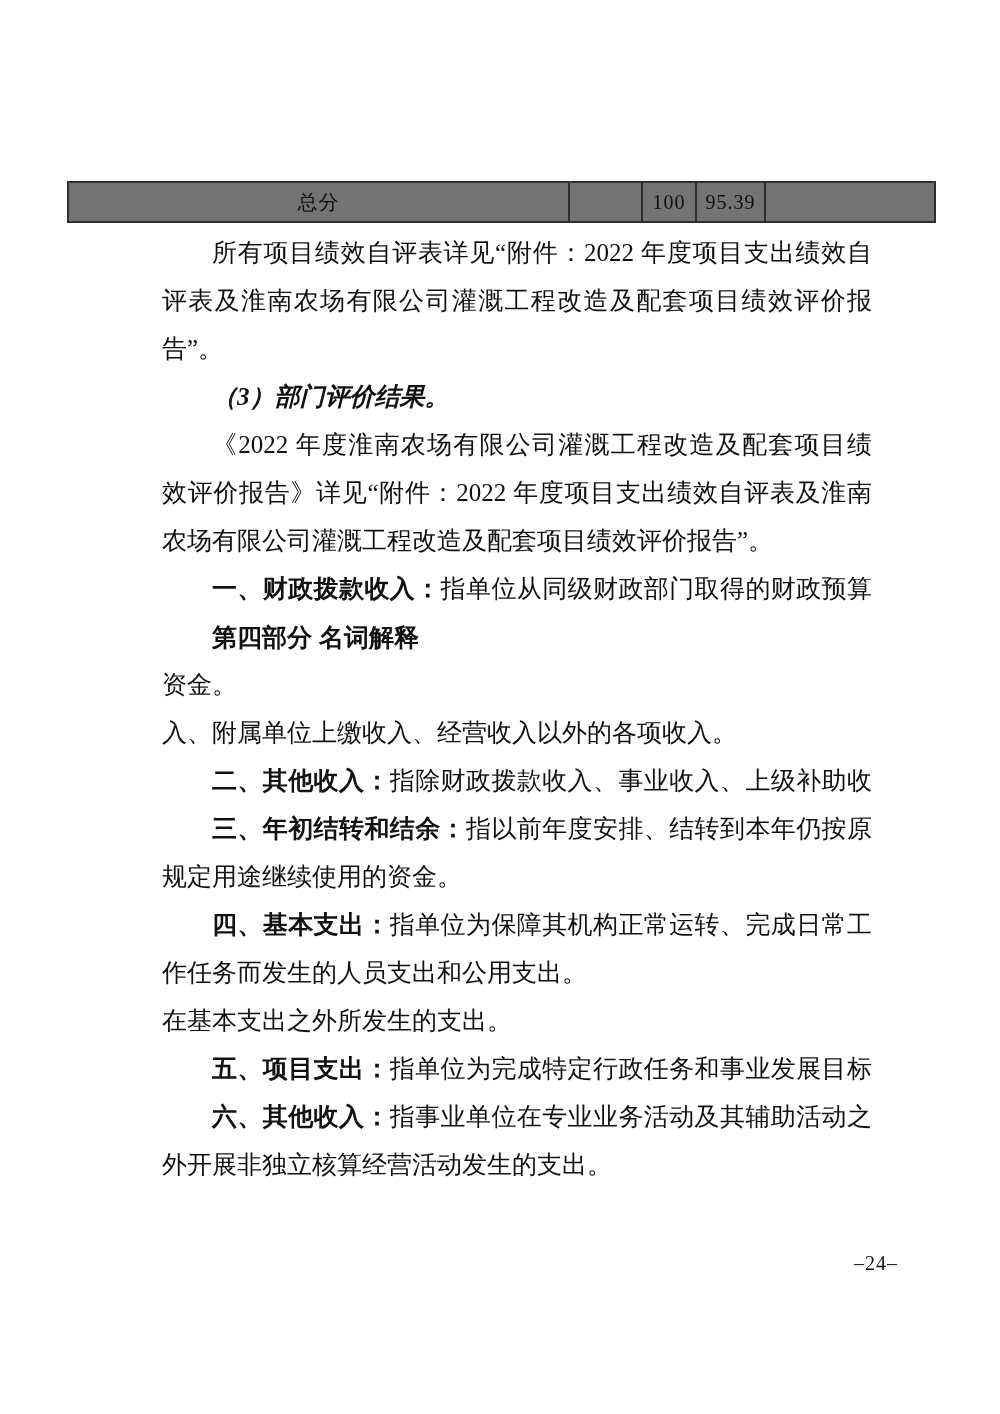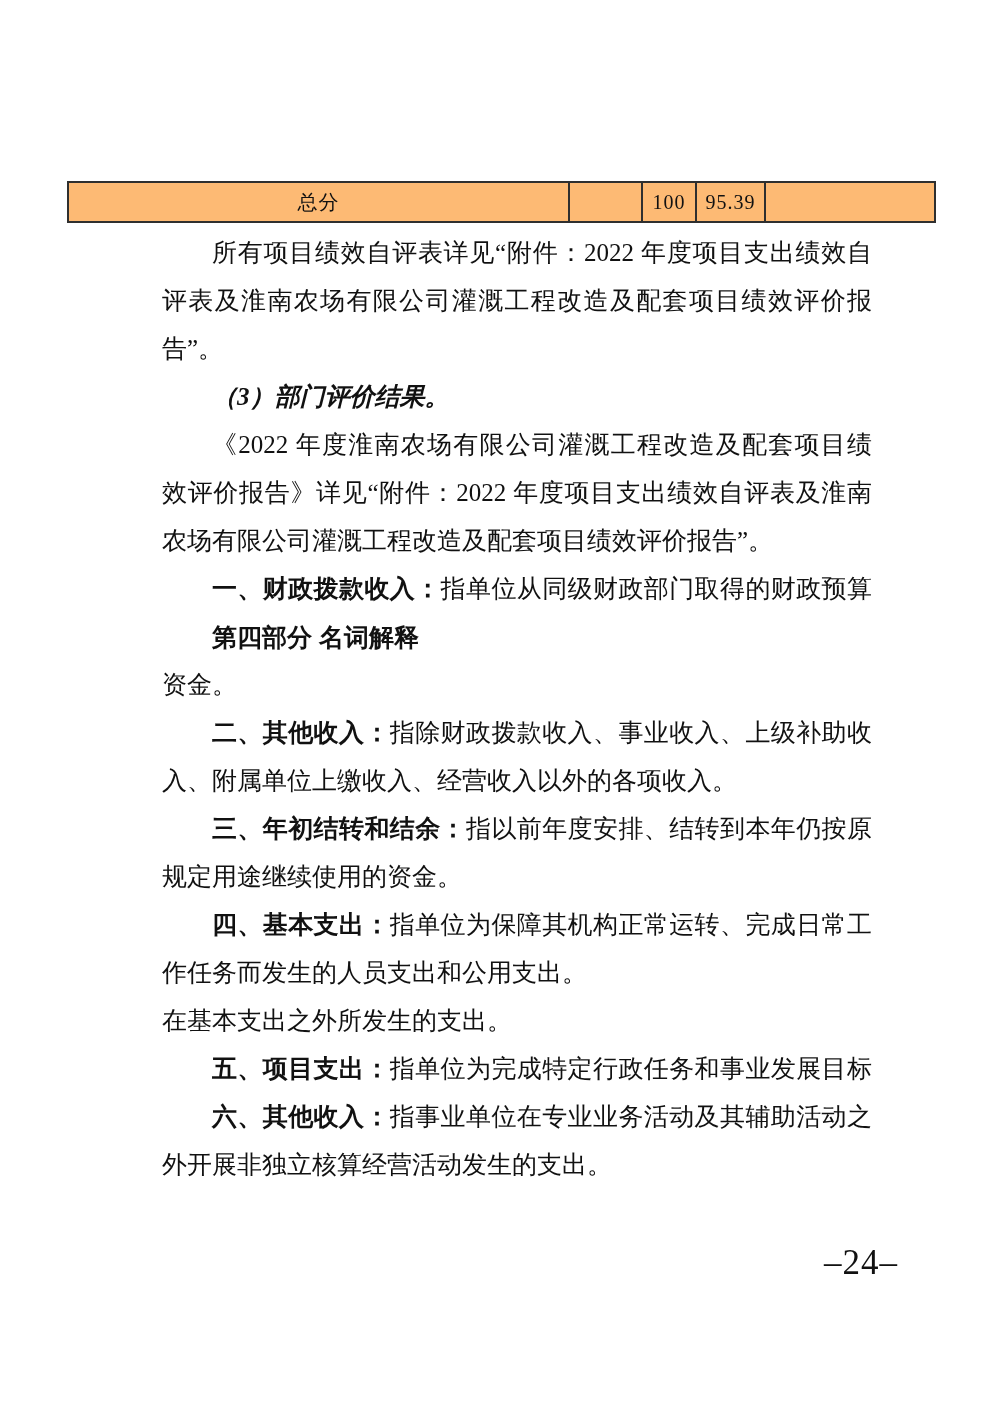--- a/index.html
+++ b/index.html
@@ -24,21 +24,21 @@
   
   .score-table {
     position: absolute;
     left: 67px;
     top: 181px;
     width: 869px;
     height: 42px;
     box-sizing: border-box;
     border: 2px solid #2f2f2f;
     display: flex;
-    background: #fdba74;
+    background: #737373;
   }
   .score-table .cell {
     box-sizing: border-box;
     border-right: 2px solid #2f2f2f;
     display: flex;
     align-items: center;
     justify-content: center;
     font-size: 20px;
     letter-spacing: 1px;
     overflow: hidden;
@@ -77,21 +77,21 @@
   .heading-sans {
     font-family: "Liberation Sans", "DejaVu Sans", sans-serif;
     font-weight: bold;
   }
 
   
   .page-number {
     position: absolute;
     top: 1245px;
     right: 102px;
-    font-size: 35px;
+    font-size: 20px;
     line-height: 36px;
     letter-spacing: 1px;
   }
 </style>
 </head>
 <body>
 
 <div class="doc-page">
 
   <div class="score-table">
@@ -112,22 +112,22 @@
 
     <div class="line fill indent">《2022 年度淮南农场有限公司灌溉工程改造及配套项目绩</div>
     <div class="line fill">效评价报告》详见“附件：2022 年度项目支出绩效自评表及淮南</div>
     <div class="line">农场有限公司灌溉工程改造及配套项目绩效评价报告”。</div>
 
     <div class="line fill indent"><span class="bold">一、财政拨款收入：</span><span>指单位从同级财政部门取得的财政预算</span></div>
 
     <div class="line indent heading-sans">第四部分 名词解释</div>
     <div class="line">资金。</div>
 
+    <div class="line">入、附属单位上缴收入、经营收入以外的各项收入。</div>
     <div class="line fill indent"><span class="bold">二、其他收入：</span><span>指除财政拨款收入、事业收入、上级补助收</span></div>
-    <div class="line">入、附属单位上缴收入、经营收入以外的各项收入。</div>
 
     <div class="line fill indent"><span class="bold">三、年初结转和结余：</span><span>指以前年度安排、结转到本年仍按原</span></div>
     <div class="line">规定用途继续使用的资金。</div>
 
     <div class="line fill indent"><span class="bold">四、基本支出：</span><span>指单位为保障其机构正常运转、完成日常工</span></div>
     <div class="line">作任务而发生的人员支出和公用支出。</div>
 
     <div class="line">在基本支出之外所发生的支出。</div>
     <div class="line fill indent"><span class="bold">五、项目支出：</span><span>指单位为完成特定行政任务和事业发展目标</span></div>
 

